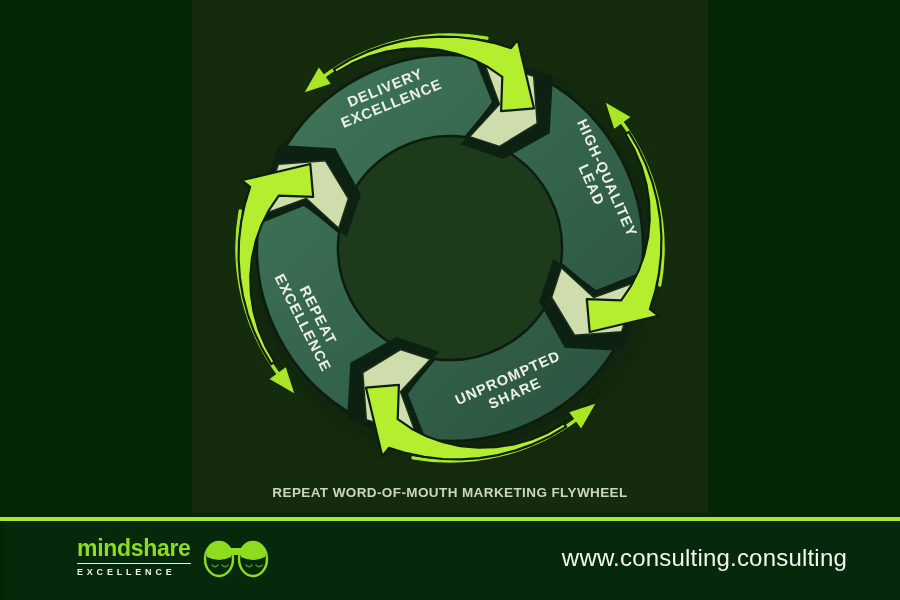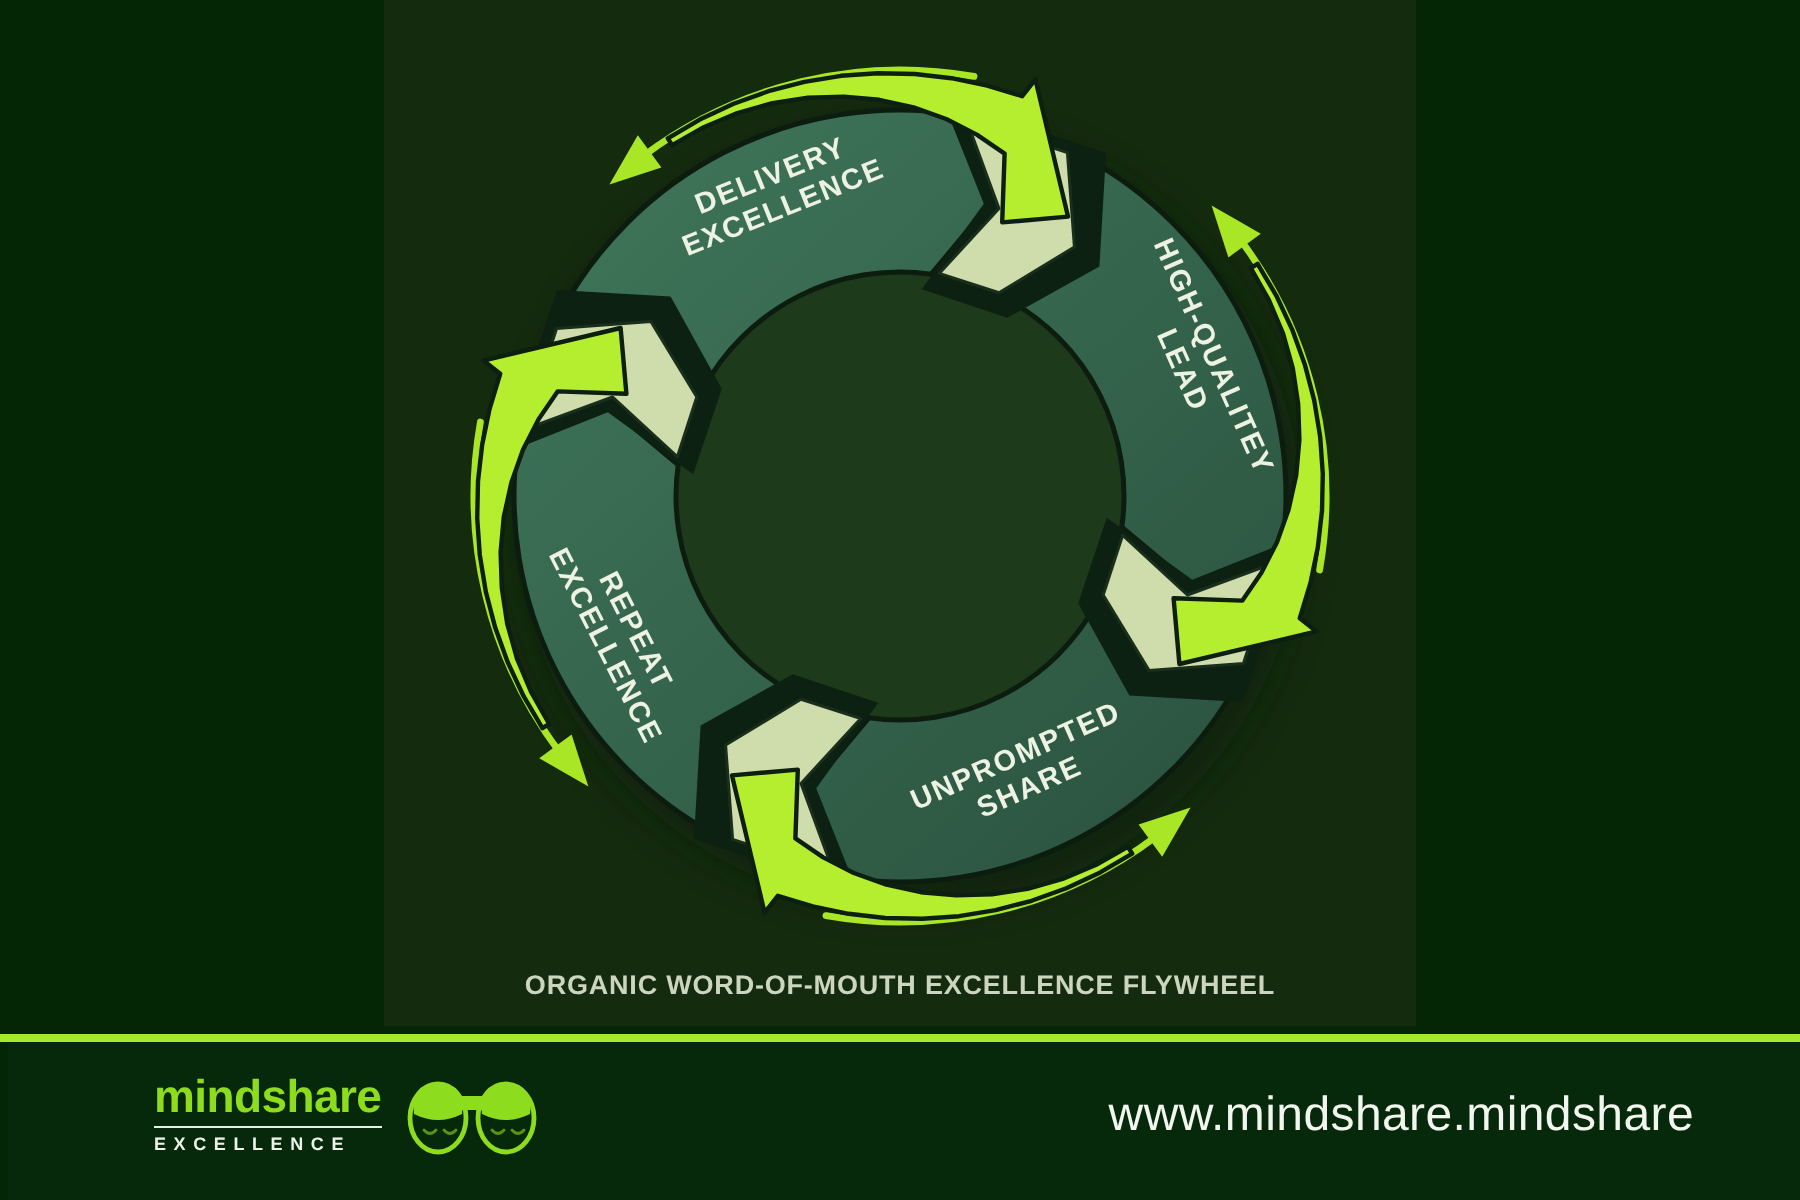--- a/index.html
+++ b/index.html
@@ -80,35 +80,35 @@
       <path d="M 112.7 92.2 L 126.9 67.6 L 138.7 83.8 Z" fill="#a9e626"></path>
       <path d="M 141.9 69.2 L 157.9 59.8 L 174.8 51.9 L 192.2 45.6 L 210.2 40.9 L 228.5 37.9 L 246.9 36.6 L 265.4 37.0 L 283.7 39.1 L 301.6 42.8 L 319.1 48.1 L 325.7 39.7 L 342.0 108.3 L 309.1 111.2 L 310.3 76.8 L 296.4 67.3 L 281.1 59.5 L 264.8 53.7 L 247.6 49.9 L 229.9 48.3 L 212.0 48.9 L 194.2 51.6 L 176.7 56.5 L 159.9 63.6 L 144.1 72.6 Z" fill="#b5ee2e" stroke="#0c1f10" stroke-width="2.2" stroke-linejoin="round"></path>
       <path d="M 436.8 131.9 L 446.2 147.9 L 454.1 164.8 L 460.4 182.2 L 465.1 200.2 L 468.1 218.5 L 469.4 236.9 L 469.0 255.4 L 466.9 273.7 L 463.2 291.6 L 457.9 309.1 L 466.3 315.7 L 397.7 332.0 L 394.8 299.1 L 429.2 300.3 L 438.7 286.4 L 446.5 271.1 L 452.3 254.8 L 456.1 237.6 L 457.7 219.9 L 457.1 202.0 L 454.4 184.2 L 449.5 166.7 L 442.4 149.9 L 433.4 134.1 Z" fill="#b5ee2e" stroke="#0c1f10" stroke-width="2.2" stroke-linejoin="round"></path>
       <path d="M 374.1 426.8 L 358.1 436.2 L 341.2 444.1 L 323.8 450.4 L 305.8 455.1 L 287.5 458.1 L 269.1 459.4 L 250.6 459.0 L 232.3 456.9 L 214.4 453.2 L 196.9 447.9 L 190.3 456.3 L 174.0 387.7 L 206.9 384.8 L 205.7 419.2 L 219.6 428.7 L 234.9 436.5 L 251.2 442.3 L 268.4 446.1 L 286.1 447.7 L 304.0 447.1 L 321.8 444.4 L 339.3 439.5 L 356.1 432.4 L 371.9 423.4 Z" fill="#b5ee2e" stroke="#0c1f10" stroke-width="2.2" stroke-linejoin="round"></path>
       <path d="M 79.2 364.1 L 69.8 348.1 L 61.9 331.2 L 55.6 313.8 L 50.9 295.8 L 47.9 277.5 L 46.6 259.1 L 47.0 240.6 L 49.1 222.3 L 52.8 204.4 L 58.1 186.9 L 49.7 180.3 L 118.3 164.0 L 121.2 196.9 L 86.8 195.7 L 77.3 209.6 L 69.5 224.9 L 63.7 241.2 L 59.9 258.4 L 58.3 276.1 L 58.9 294.0 L 61.6 311.8 L 66.5 329.3 L 73.6 346.1 L 82.6 361.9 Z" fill="#b5ee2e" stroke="#0c1f10" stroke-width="2.2" stroke-linejoin="round"></path>
       <text x="196.9391252732063" y="91.86903170561368" transform="rotate(-22 196.9391252732063 96.86903170561368)" text-anchor="middle" fill="#edf2e3" font-size="14.5" font-weight="bold" letter-spacing="1"><tspan x="196.9391252732063">DELIVERY</tspan><tspan x="196.9391252732063" dy="17">EXCELLENCE</tspan></text>
       <text x="405.99436413810133" y="177.10866382172037" transform="rotate(66 405.99436413810133 182.10866382172037)" text-anchor="middle" fill="#edf2e3" font-size="14.5" font-weight="bold" letter-spacing="1"><tspan x="405.99436413810133">HIGH-QUALITEY</tspan><tspan x="405.99436413810133" dy="17">LEAD</tspan></text>
       <text x="319.8239697475217" y="381.8589095616753" transform="rotate(-24 319.8239697475217 386.8589095616753)" text-anchor="middle" fill="#edf2e3" font-size="14.5" font-weight="bold" letter-spacing="1"><tspan x="319.8239697475217">UNPROMPTED</tspan><tspan x="319.8239697475217" dy="17">SHARE</tspan></text>
       <text x="117.22096917823788" y="314.73049895884844" transform="rotate(63 117.22096917823788 319.73049895884844)" text-anchor="middle" fill="#edf2e3" font-size="14.5" font-weight="bold" letter-spacing="1"><tspan x="117.22096917823788">REPEAT</tspan><tspan x="117.22096917823788" dy="17">EXCELLENCE</tspan></text>
     </svg>
-  <div class="caption">ORGANIC WORD-OF-MOUTH EXCELLENCE FLYWHEEL</div>
+  <div class="caption">REPEAT WORD-OF-MOUTH MARKETING FLYWHEEL</div>
 </div>
 
 <div class="divider"></div>
 
 <div class="footer">
   <div class="brand">
     <div class="brand-text">
       <div class="brand-name">mindshare</div>
       <div class="brand-line"></div>
       <div class="brand-sub">EXCELLENCE</div>
     </div>
     <svg width="68" height="48" viewBox="0 0 68 48">
       <ellipse cx="17" cy="26" rx="14" ry="17" fill="none" stroke="#8edc1e" stroke-width="2.4"></ellipse>
       <ellipse cx="51" cy="26" rx="14" ry="17" fill="none" stroke="#8edc1e" stroke-width="2.4"></ellipse>
       <path d="M 5,24 Q 3,9 17,9 Q 31,9 29,24 Q 17,30 5,24 Z" fill="#8edc1e"></path>
       <path d="M 39,24 Q 37,9 51,9 Q 65,9 63,24 Q 51,30 39,24 Z" fill="#8edc1e"></path>
       <rect x="26" y="15" width="16" height="7" rx="3" fill="#8edc1e"></rect>
       <path d="M 10,32 q 3,3.5 6,0 M 20,32 q 3,3.5 6,0 M 44,32 q 3,3.5 6,0 M 54,32 q 3,3.5 6,0" fill="none" stroke="#5c9212" stroke-width="1.4" stroke-linecap="round"></path>
     </svg>
   </div>
-  <div class="site">www.mindshare.mindshare</div>
+  <div class="site">www.consulting.consulting</div>
 </div>
 
 </body></html>

